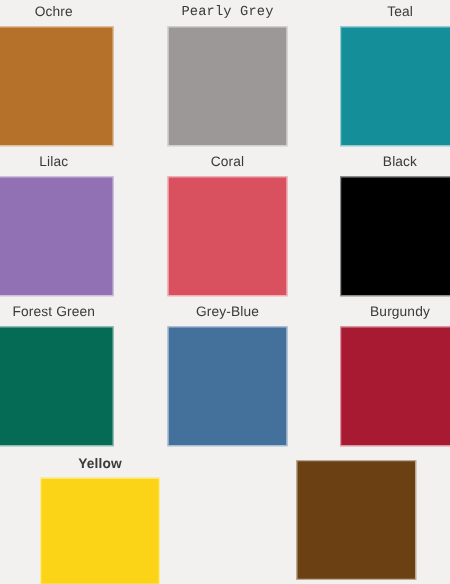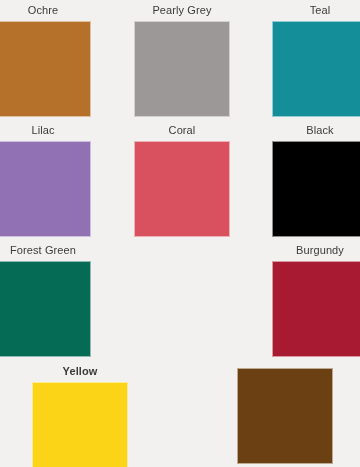--- a/index.html
+++ b/index.html
@@ -70,21 +70,21 @@
 <body style="background-color: rgb(242, 241, 240);">
 
 <div id="palette-grid">
 
   <div class="swatch-cell row-0 col-0">
     <span class="swatch-label" style="color: rgb(58, 58, 58);">Ochre</span>
     <span class="swatch-chip" style="background-color: rgb(181, 113, 42);"></span>
   </div>
 
   <div class="swatch-cell row-0 col-1">
-    <span class="swatch-label" style="color: rgb(58, 58, 58);">Pearly Grey</span>
+    <span class="swatch-label" style="color: rgb(58, 58, 58); font-family: Liberation Mono, monospace;">Pearly Grey</span>
     <span class="swatch-chip" style="background-color: rgb(155, 152, 151);"></span>
   </div>
 
   <div class="swatch-cell row-0 col-2">
     <span class="swatch-label" style="color: rgb(58, 58, 58);">Teal</span>
     <span class="swatch-chip" style="background-color: rgb(20, 143, 153);"></span>
   </div>
 
   <div class="swatch-cell row-1 col-0">
     <span class="swatch-label" style="color: rgb(58, 58, 58);">Lilac</span>
@@ -99,20 +99,24 @@
   <div class="swatch-cell row-1 col-2">
     <span class="swatch-label" style="color: rgb(58, 58, 58);">Black</span>
     <span class="swatch-chip" style="background-color: rgb(0, 0, 0);"></span>
   </div>
 
   <div class="swatch-cell row-2 col-0">
     <span class="swatch-label" style="color: rgb(58, 58, 58);">Forest Green</span>
     <span class="swatch-chip" style="background-color: rgb(6, 107, 85);"></span>
   </div>
 
+  <div class="swatch-cell row-2 col-1">
+    <span class="swatch-label" style="color: rgb(58, 58, 58);">Grey-Blue</span>
+    <span class="swatch-chip" style="background-color: rgb(68, 112, 156);"></span>
+  </div>
 
   <div class="swatch-cell row-2 col-2">
     <span class="swatch-label" style="color: rgb(58, 58, 58);">Burgundy</span>
     <span class="swatch-chip" style="background-color: rgb(168, 26, 49);"></span>
   </div>
 
   <div class="swatch-cell row-3 col-last-0">
     <span class="swatch-label" style="color: rgb(58, 58, 58); font-weight: bold;">Yellow</span>
     <span class="swatch-chip" style="background-color: rgb(251, 212, 23);"></span>
   </div>

